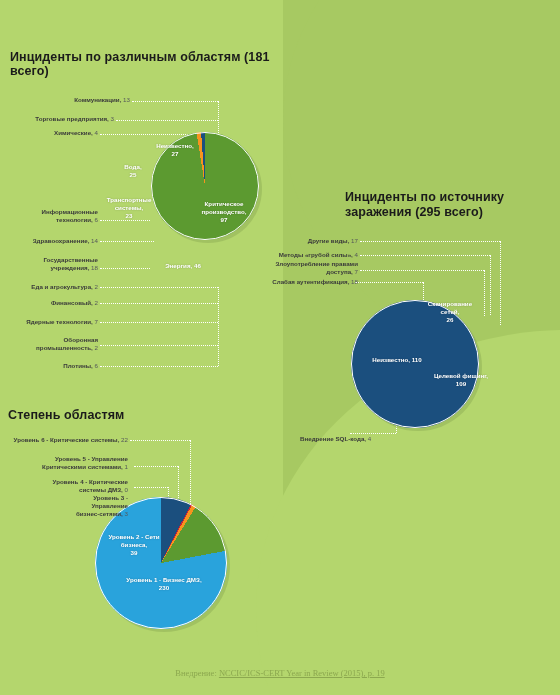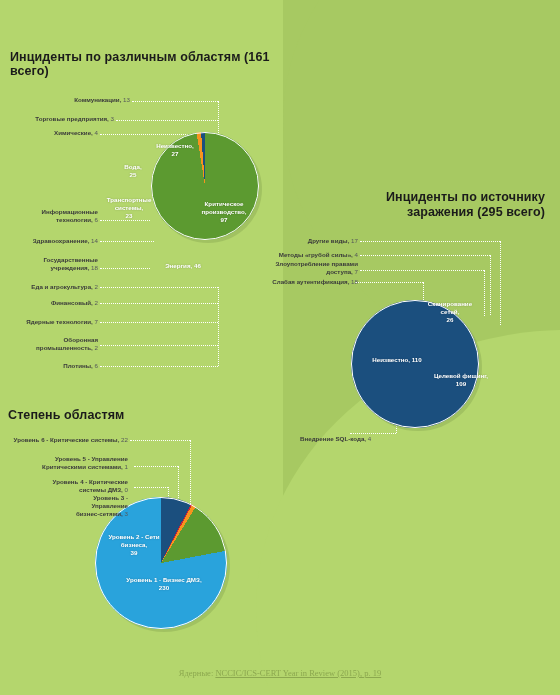--- a/index.html
+++ b/index.html
@@ -31,21 +31,21 @@
 
   
   .chart-title{
     position:absolute;
     font-weight:bold;
     color:#1b1b1b;
     font-size:12.5px;
     letter-spacing:0.1px;
   }
   #title-areas{left:10px;top:50px;width:300px;}
-  #title-source{left:345px;top:190px;width:200px;text-align:right;line-height:15px;}
+  #title-source{left:345px;top:190px;width:200px;text-align:left;line-height:15px;}
   #title-severity{left:8px;top:408px;width:250px;}
 
   
   .pie{position:absolute;border-radius:50%;}
   .pie-shadow{
     position:absolute;border-radius:50%;
     background:rgba(120,150,70,0.30);
   }
   .pie-ring{
     position:absolute;border-radius:50%;
@@ -105,21 +105,21 @@
 <body>
 
 <div id="stage">
 
   <div class="bg-layer">
     <div class="bg-ell-2"></div>
     <div class="bg-ell-1"></div>
     <div class="bg-ell-3"></div>
   </div>
 
-  <div class="chart-title" id="title-areas">Инциденты по различным областям (161 всего)</div>
+  <div class="chart-title" id="title-areas">Инциденты по различным областям (181 всего)</div>
 
   <div class="leader" style="left:132px;top:101px;width:86px;"></div>
   <div class="leader" style="left:116px;top:120px;width:102px;"></div>
   <div class="leader" style="left:100px;top:134px;width:118px;"></div>
   <div class="leader-v" style="left:218px;top:101px;height:44px;"></div>
 
   <div class="leader" style="left:100px;top:220px;width:50px;"></div>
   <div class="leader" style="left:100px;top:241px;width:54px;"></div>
   <div class="leader" style="left:100px;top:268px;width:50px;"></div>
   <div class="leader" style="left:100px;top:287px;width:118px;"></div>
@@ -255,17 +255,17 @@
   </div>
 
   <div class="slice-lbl" style="left:106px;top:533px;width:56px;">
     <span>Уровень 2 - Сети бизнеса</span>,<br><span>39</span>
   </div>
   <div class="slice-lbl" style="left:116px;top:576px;width:96px;">
     <span>Уровень 1 - Бизнес ДМЗ</span>,<br><span>230</span>
   </div>
 
   <div id="footer">
-    <span>Ядерные:</span>
+    <span>Внедрение:</span>
     <span class="src-link">NCCIC/ICS-CERT Year in Review (2015), p. 19</span>
   </div>
 
 </div>
 
 </body></html>

